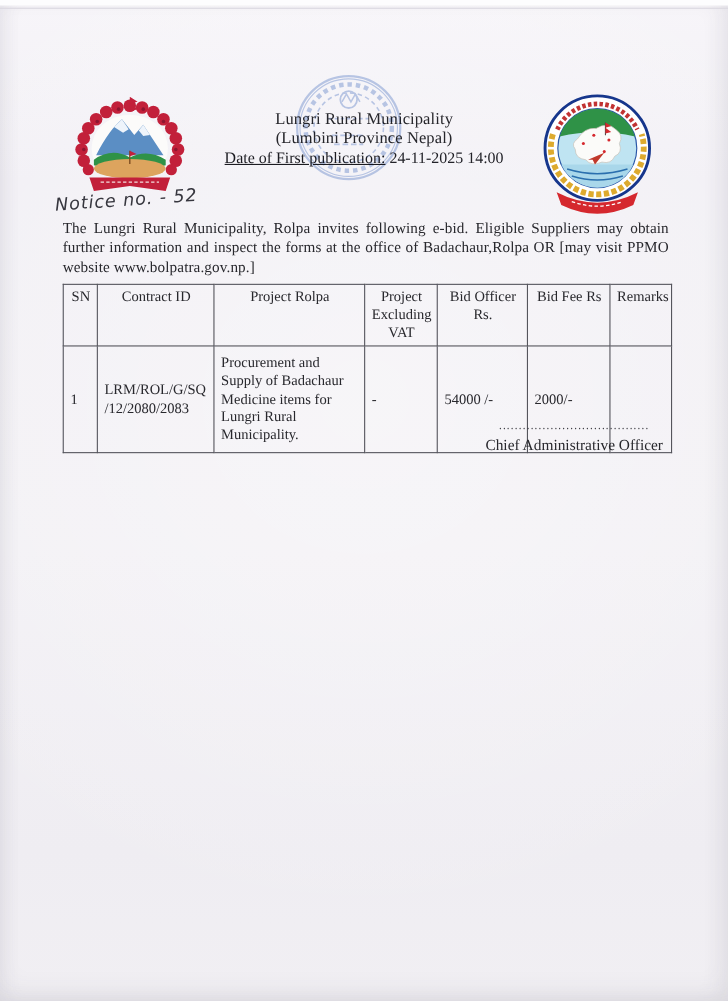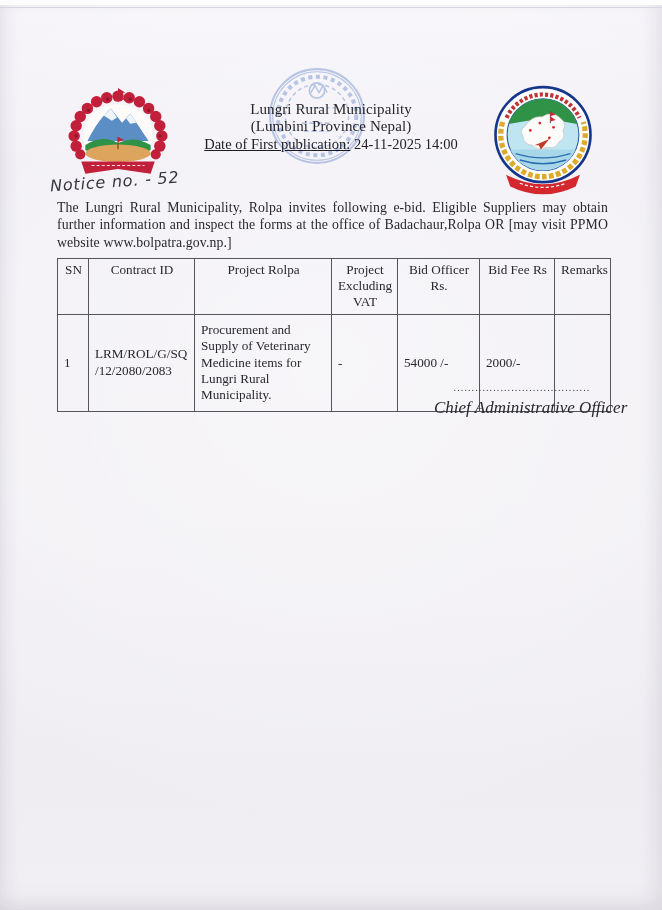--- a/index.html
+++ b/index.html
@@ -70,21 +70,21 @@
   .bid-table tbody tr{height:97px;}
   .bid-table th{vertical-align:top;text-align:center;}
   .bid-table td{vertical-align:middle;}
   .col-sn{width:31px;}.col-cid{width:106px;}.col-pn{width:137px;}
   .col-amt{width:66px;}.col-sec{width:82px;}.col-fee{width:75px;}.col-rem{width:56px;}
   .cell-amount{text-align:center;}
 
   
   .sig-block{position:absolute;right:52px;top:383px;width:176px;text-align:center;}
   .sig-dots{font-size:10px;letter-spacing:1.1px;color:#3a3a40;line-height:10px;white-space:nowrap;}
-  .sig-title{margin-top:5px;font-size:17px;color:#28282d;white-space:nowrap;font-style:italic;}
+  .sig-title{margin-top:5px;font-size:14px;color:#28282d;white-space:nowrap;}
 </style>
 </head>
 <body>
 
 <div class="scan">
   <div class="edge-top"></div>
   <div class="edge-top-line"></div>
 
   <div class="logo-left">
     <svg viewBox="0 0 108 100" width="112" height="102">
@@ -199,21 +199,21 @@
         <th>Project Excluding VAT</th>
         <th>Bid Officer Rs.</th>
         <th>Bid Fee Rs</th>
         <th>Remarks</th>
       </tr>
     </thead>
     <tbody>
       <tr>
         <td>1</td>
         <td>LRM/ROL/G/SQ /12/2080/2083</td>
-        <td>Procurement and Supply of Veterinary Medicine items for Lungri Rural Municipality.</td>
+        <td>Procurement and Supply of Badachaur Medicine items for Lungri Rural Municipality.</td>
         <td class="cell-amount">-</td>
         <td>54000 /-</td>
         <td>2000/-</td>
         <td></td>
       </tr>
     </tbody>
   </table>
 
   <div class="sig-block">
     <div class="sig-dots">......................................</div>

